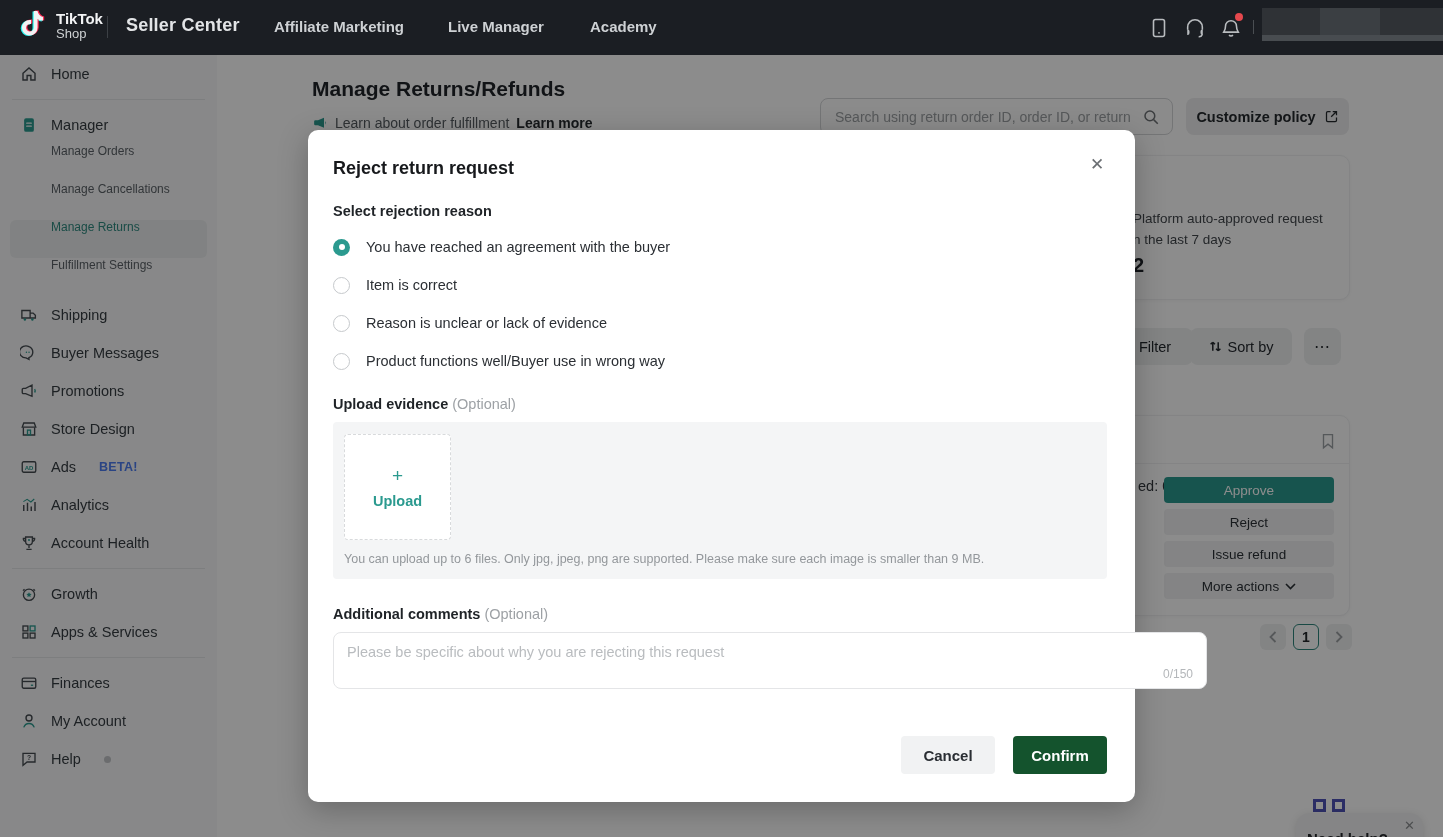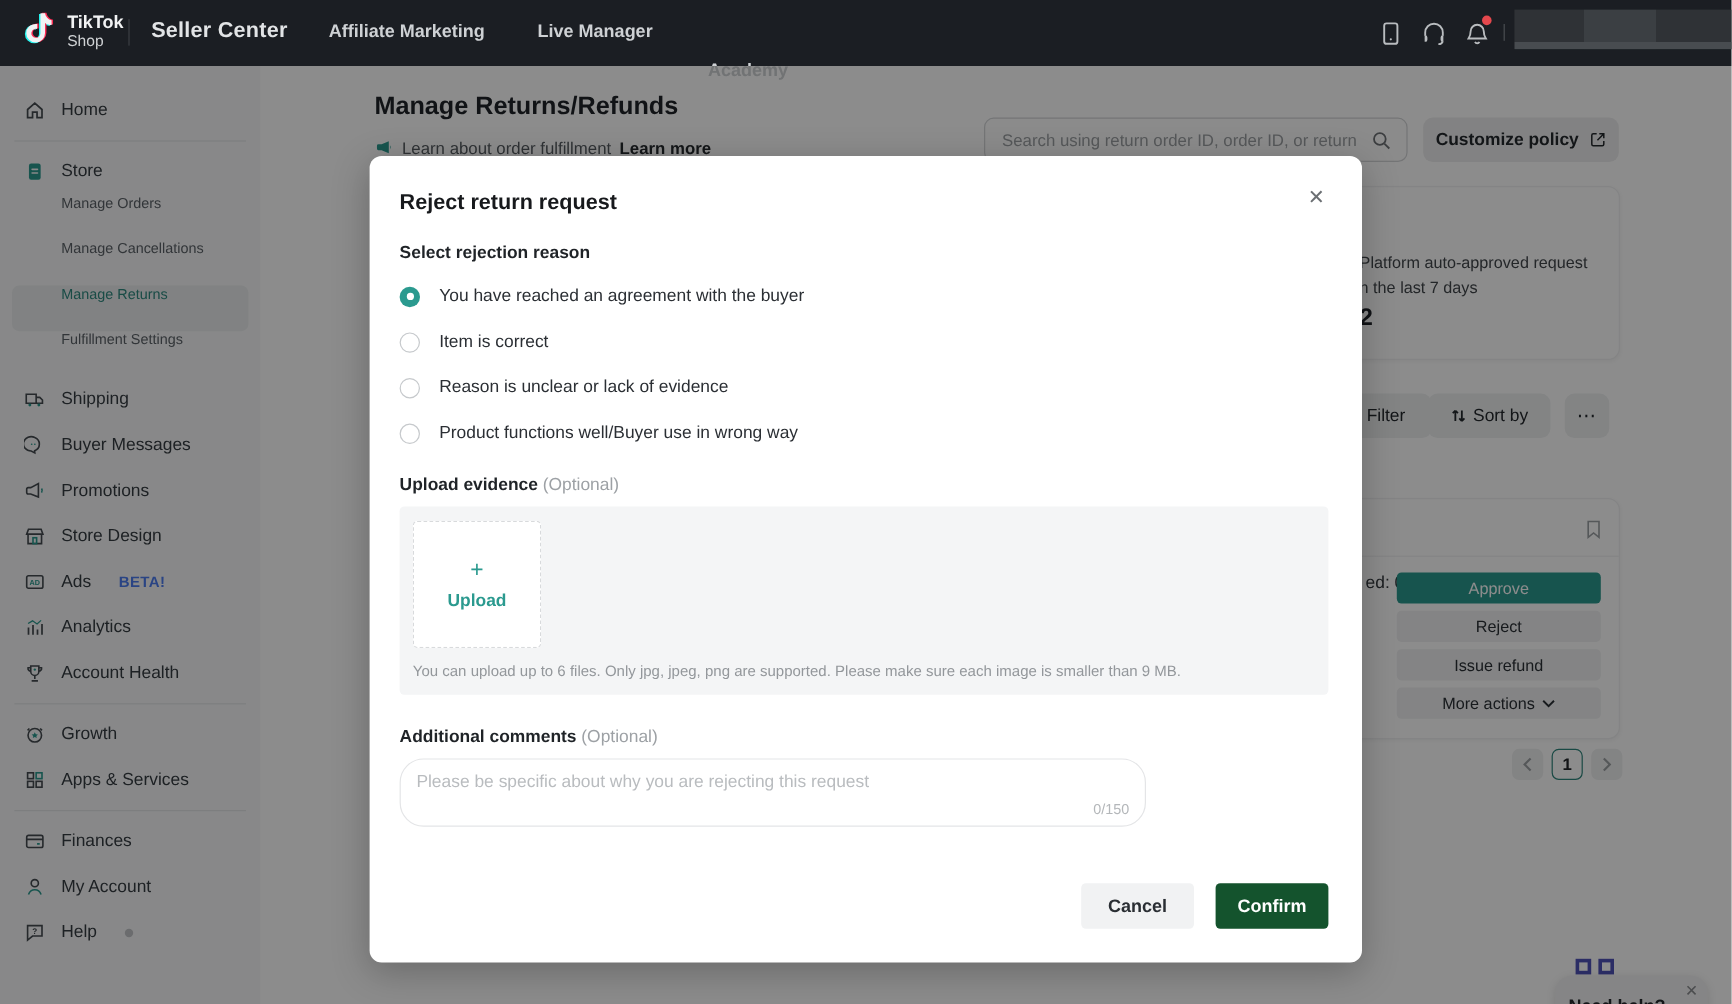--- a/index.html
+++ b/index.html
@@ -11,32 +11,32 @@
   .header { position:absolute; top:0; left:0; right:0; height:55px; background:#1b1e23; z-index:10; }
   .logo { position:absolute; left:20px; top:9px; display:flex; align-items:center; gap:8px; }
   .logo-note { position:relative; width:28px; height:34px; }
   .logo-note svg { position:absolute; left:0; top:0; }
   .logo-text { line-height:1.05; }
   .logo-text .l1 { color:#f2f3f4; font-size:15px; font-weight:bold; }
   .logo-text .l2 { color:#cfd2d4; font-size:13px; }
   .hdr-divider { position:absolute; left:107px; top:16px; width:1px; height:22px; background:#3c4045; }
   .seller-center { position:absolute; left:126px; top:15px; color:#e2e4e6; font-size:18px; font-weight:bold; letter-spacing:.2px; }
   .hnav-item { position:absolute; top:18px; color:#ced1d4; font-size:15px; font-weight:bold; cursor:pointer; }
-  .hnav-0 { left:274px; } .hnav-1 { left:448px; } .hnav-2 { left:590px;margin-top:32px; }
+  .hnav-0 { left:274px; } .hnav-1 { left:448px; } .hnav-2 { left:590px; }
   .hicon { position:absolute; top:15px; width:26px; height:26px; color:#b9bcbf; cursor:pointer; }
   .hicon svg { display:block; margin:2px auto; }
   .hi-phone { left:1146px; } .hi-headset { left:1182px; } .hi-bell { left:1218px; }
   .bell-dot { position:absolute; top:-2px; right:1px; width:8px; height:8px; border-radius:50%; background:#e5484d; }
   .hdr-divider2 { position:absolute; left:1253px; top:20px; width:1px; height:14px; background:#4a4e52; }
   .redacted { position:absolute; left:1262px; top:8px; width:181px; height:33px; background:#2f3236; overflow:hidden; }
   .redacted .patch { position:absolute; left:58px; top:0; width:60px; height:33px; background:#3b3f43; }
   .redacted .strip { position:absolute; left:0; bottom:0; width:100%; height:6px; background:#484c50; }
 
   
-  .sidebar { position:absolute; top:55px; left:0; width:217px; bottom:0; background:#f7f8f9; padding-top:18px; z-index:1; }
+  .sidebar { position:absolute; top:55px; left:0; width:217px; bottom:0; background:#f7f8f9; z-index:1; }
   .side-item { display:flex; align-items:center; height:38px; padding-left:20px; gap:13px; font-size:14.5px; color:#363c42; cursor:pointer; }
   .side-item .sicon { width:18px; height:18px; flex:0 0 18px; color:#454b51; }
   .side-sub { display:flex; height:38px; padding-left:51px; font-size:12px; color:#5c6268; cursor:pointer; }
   .side-sub.active { background:#ebedee; border-radius:6px; margin:0 10px; padding-left:41px; color:#2e8a80; }
   .side-div { height:1px; background:#e4e6e8; margin:6px 12px; }
   .beta-badge { color:#4e7df0; font-size:12.5px; font-weight:bold; margin-left:10px; letter-spacing:.3px; }
   .help-dot { width:7px; height:7px; border-radius:50%; background:#c3c5c8; margin-left:10px; }
 
   
   .main { position:absolute; top:55px; left:217px; right:0; bottom:0; background:#ffffff; z-index:1; }
@@ -87,21 +87,21 @@
   .radio-row.selected .radio-circle { border:none; background:#2b9a8f; display:flex; align-items:center; justify-content:center; }
   .radio-row.selected .radio-circle i { width:6px; height:6px; border-radius:50%; background:#fff; display:block; }
   .radio-label { font-size:14.5px; color:#2b2f34; }
   .upload-sec-label { }
   .upload-panel { position:relative; margin-top:10px; width:774px; height:157px; background:#f4f5f6; border-radius:4px; }
   .upload-tile { position:absolute; left:11px; top:12px; width:107px; height:106px; background:#fff; border:1px dashed #d8dadc; border-radius:4px; display:flex; flex-direction:column; align-items:center; justify-content:center; gap:8px; cursor:pointer; }
   .upload-tile .plus { color:#2b9a8f; font-size:19px; line-height:19px; }
   .upload-tile .ulabel { color:#2b9a8f; font-size:14.5px; font-weight:bold; }
   .upload-hint { position:absolute; left:11px; bottom:13px; font-size:12.5px; color:#93979b; }
   .comments-label { margin-top:27px; }
-  .comment-box { position:relative; margin-top:10px; width:622px; height:57px; border:1px solid #e4e5e7; border-radius:20px; background:#fff; }
+  .comment-box { position:relative; margin-top:10px; width:874px; height:57px; border:1px solid #e4e5e7; border-radius:8px; background:#fff; }
   .comment-box textarea { width:100%; height:36px; border:none; outline:none; resize:none; padding:11px 14px 0 13px; font-size:14.5px; color:#33383c; font-family:"Liberation Sans", sans-serif; background:transparent; }
   .comment-box textarea::placeholder { color:#b9bcbf; }
   .char-count { position:absolute; right:13px; bottom:7px; font-size:12px; color:#b4b7ba; }
   .modal-footer { margin-top:47px; display:flex; justify-content:flex-end; gap:18px; padding-right:0; }
   .btn-cancel { width:94px; height:38px; border:none; border-radius:4px; background:#f1f2f3; color:#2a2e33; font-size:15px; font-weight:bold; cursor:pointer; font-family:"Liberation Sans", sans-serif; }
   .btn-confirm { width:94px; height:38px; border:none; border-radius:4px; background:#14532d; color:#ffffff; font-size:15px; font-weight:bold; cursor:pointer; font-family:"Liberation Sans", sans-serif; }
 </style>
 </head>
 <body>
 
@@ -160,21 +160,21 @@
           <path d="M4 11l8-7 8 7v9h-5.5v-6h-5v6H4z"></path>
         </svg>
       <span>Home</span>
     </div>
     <div class="side-div"></div>
     <div class="side-item">
       <svg class="sicon" viewBox="0 0 24 24">
           <rect x="5.5" y="3" width="13" height="18" rx="2.5" fill="#2b9a8f"></rect>
           <path d="M9 9.5h6M9 13.5h6" stroke="#f7f8f9" stroke-width="1.8" stroke-linecap="round"></path>
         </svg>
-      <span>Store</span>
+      <span>Manager</span>
     </div>
     <div class="side-sub">
         <span>Manage Orders</span>
       </div>
     <div class="side-sub">
         <span>Manage Cancellations</span>
       </div>
     <div class="side-sub active">
         <span>Manage Returns</span>
       </div>

